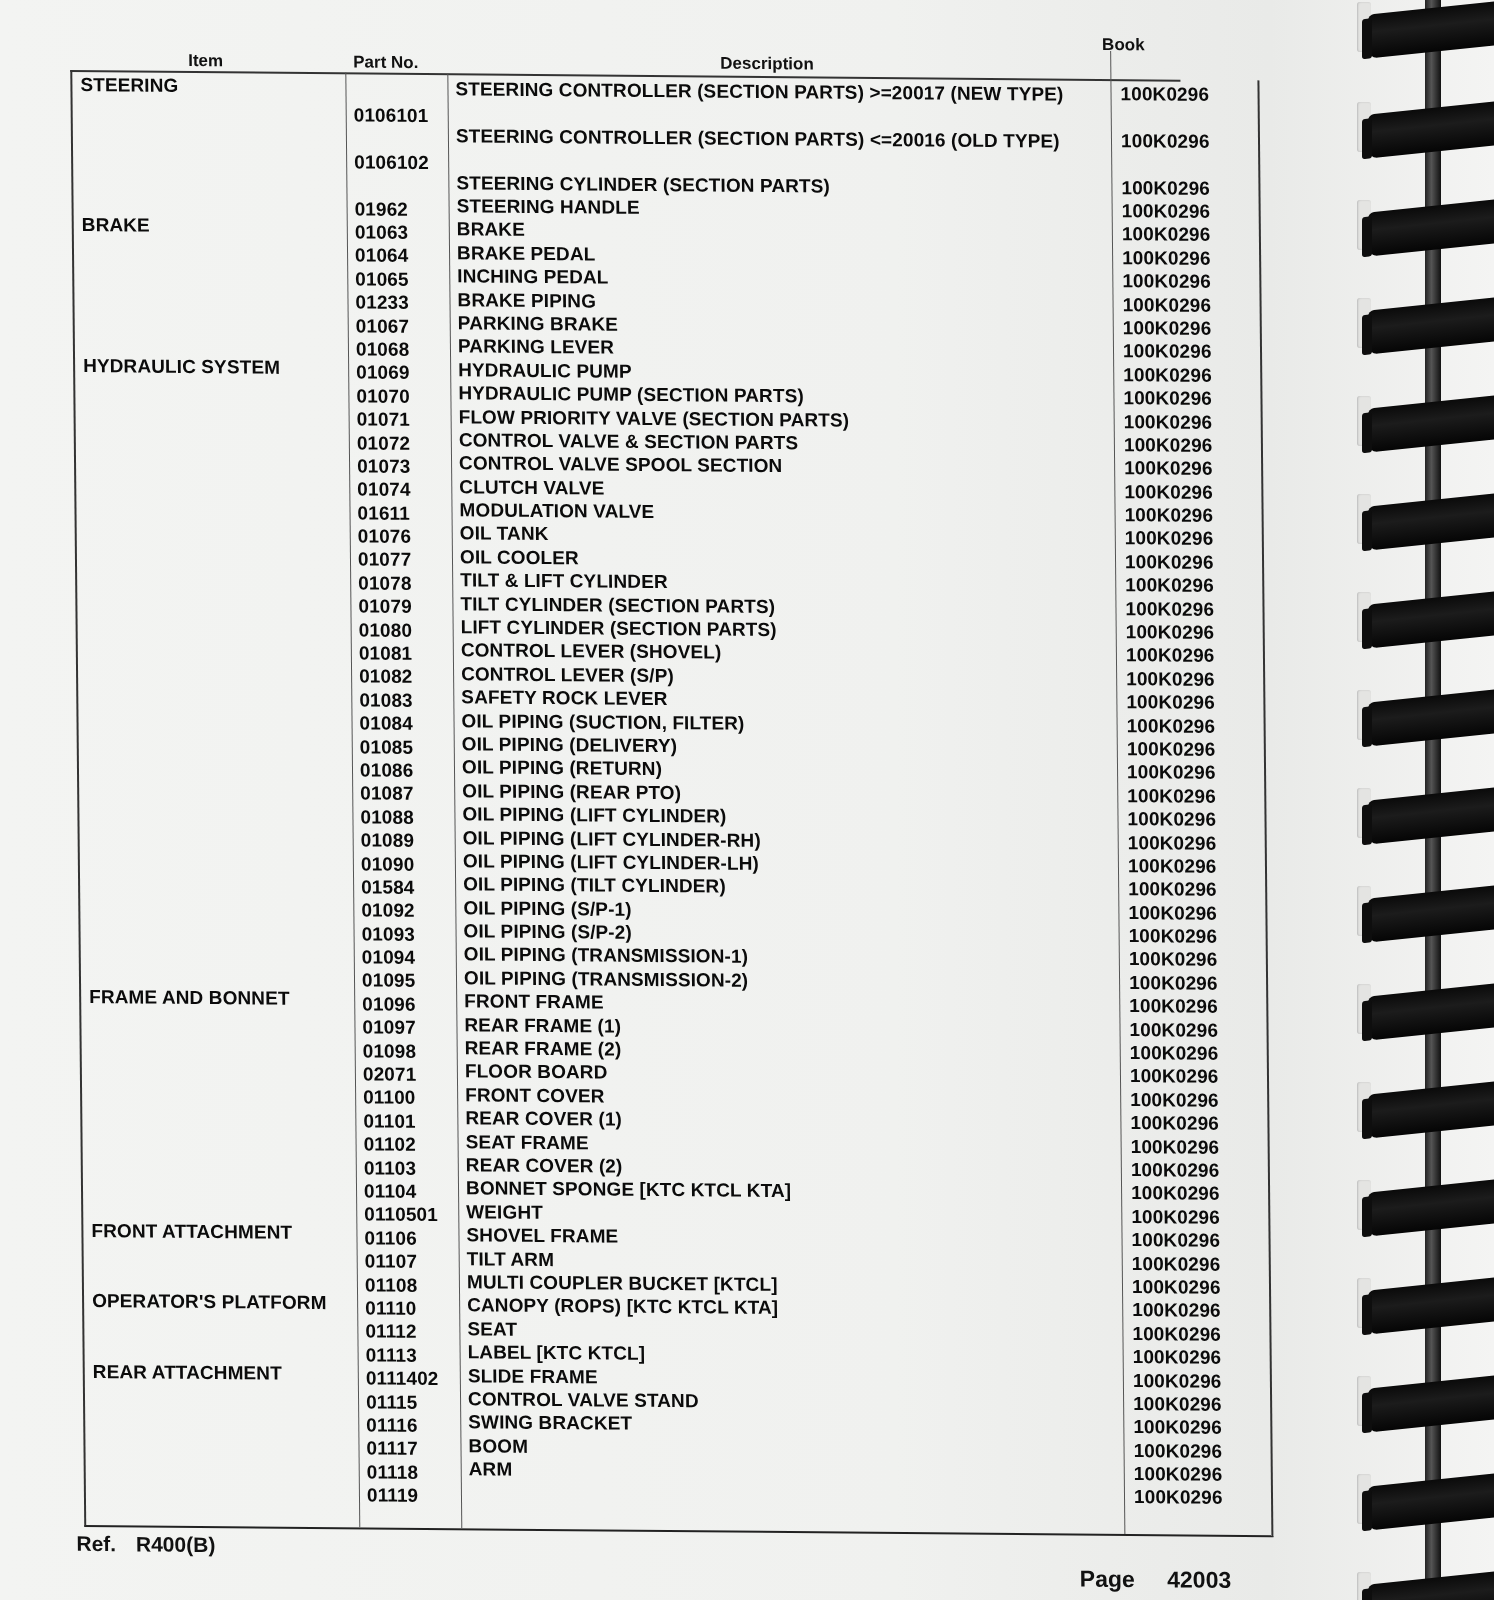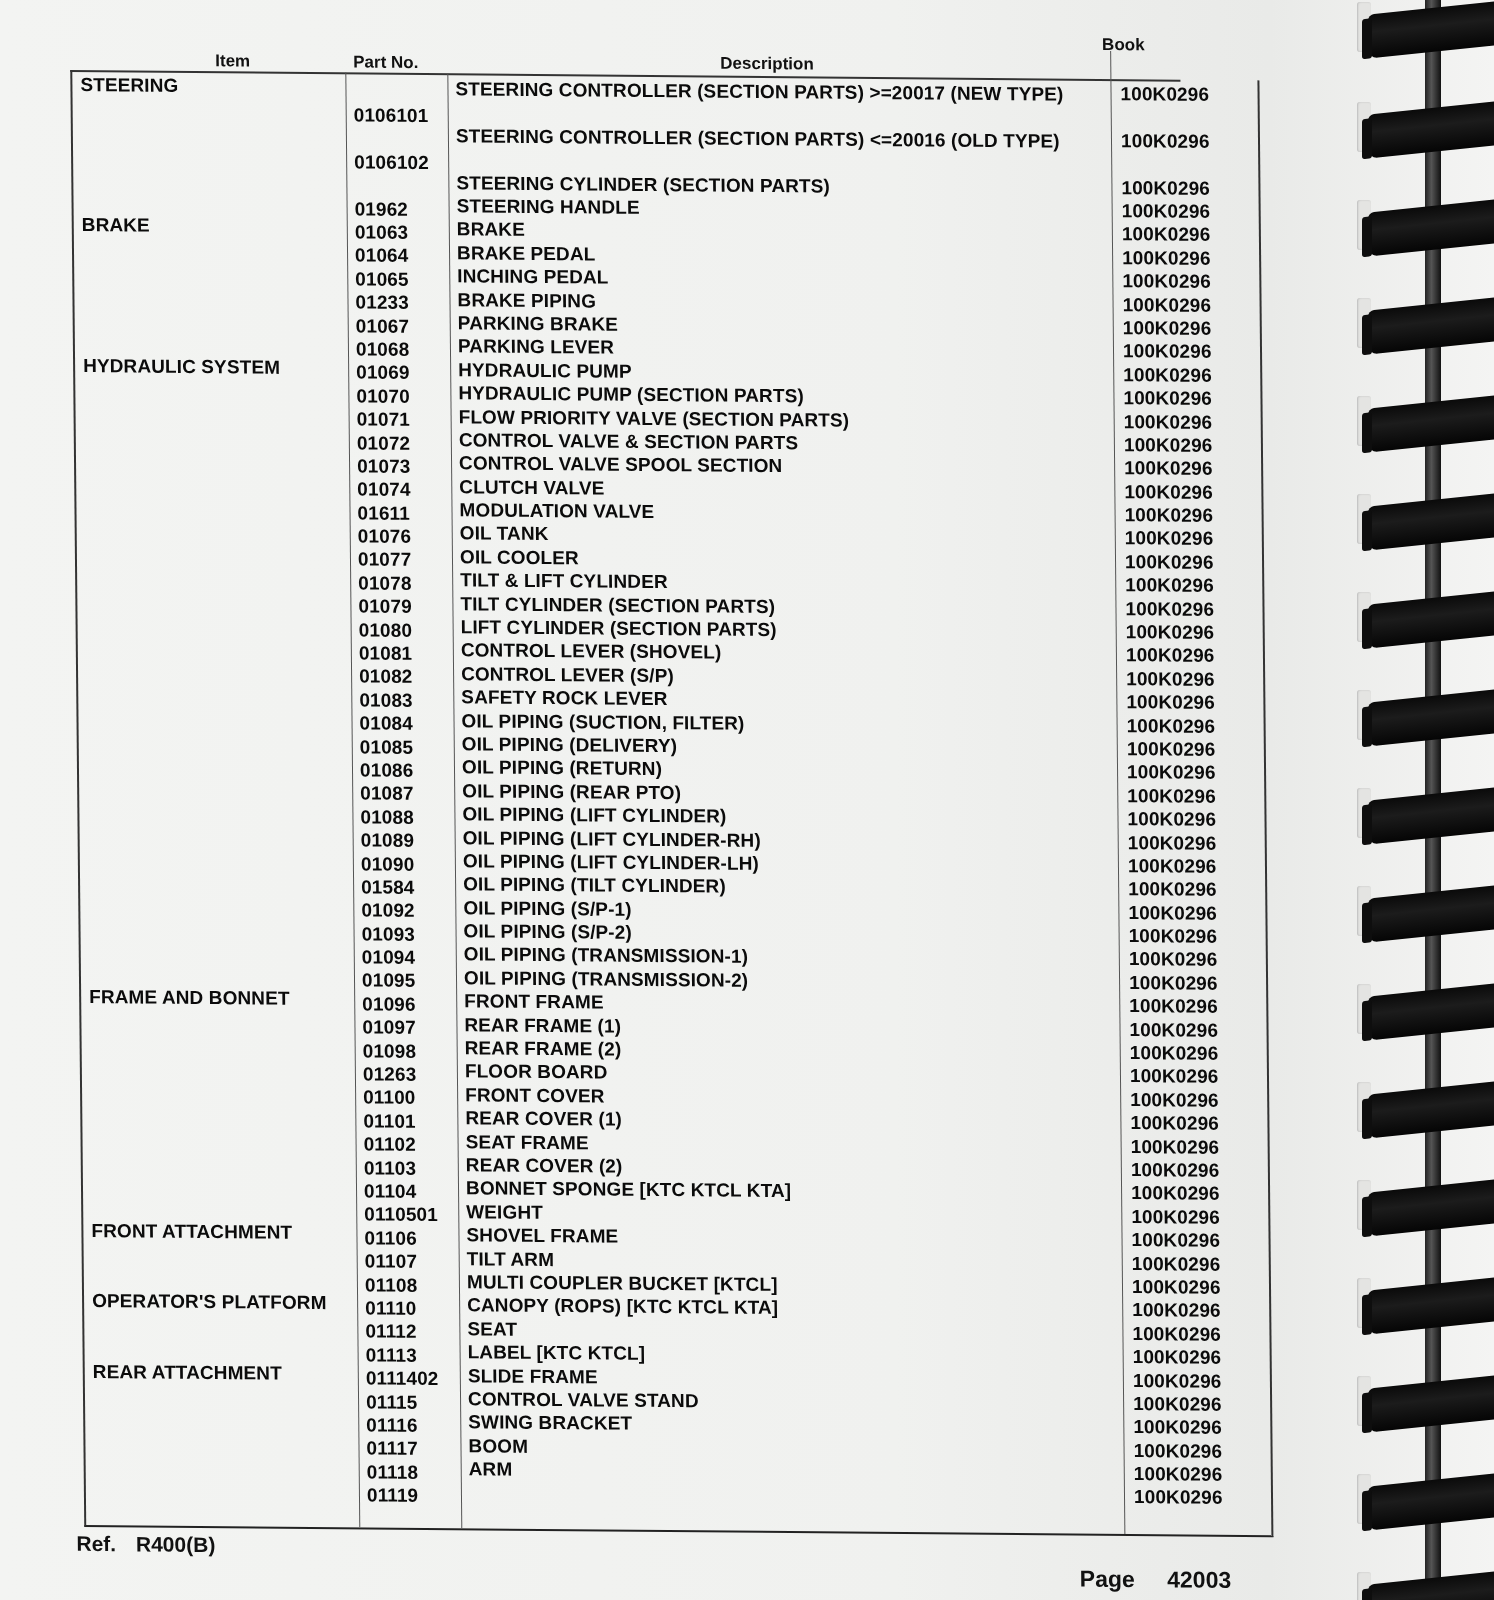--- a/index.html
+++ b/index.html
@@ -54,21 +54,21 @@
 <body>
 
 <div class="page">
   <div class="sheet">
     <div class="table-frame"></div>
     <div class="hdr-line"></div>
     <div class="vline" style="left:275px"></div>
     <div class="vline" style="left:377px"></div>
     <div class="vline" style="left:1040px; top:0; height:1483px;"></div>
 
-    <div class="hdr" style="left:118px; top:8px;margin-left:27px;">Item</div>
+    <div class="hdr" style="left:118px; top:8px;">Item</div>
     <div class="hdr" style="left:283px; top:8px;text-align:right;">Part No.</div>
     <div class="hdr" style="left:650px; top:6px;">Description</div>
     <div class="hdr" style="left:1032px; top:-16px;">Book</div>
 
     <div class="rows" id="rows">
         <div class="row tall">
           <div class="c-item">STEERING</div>
           <div class="c-part">0106101</div>
           <div class="c-desc">STEERING CONTROLLER (SECTION PARTS)   &gt;=20017   (NEW TYPE)</div>
           <div class="c-book">100K0296</div>
@@ -296,21 +296,21 @@
           <div class="c-book">100K0296</div>
         </div>
         <div class="row">
           <div class="c-item"></div>
           <div class="c-part">01098</div>
           <div class="c-desc">REAR FRAME (1)</div>
           <div class="c-book">100K0296</div>
         </div>
         <div class="row">
           <div class="c-item"></div>
-          <div class="c-part">01263</div>
+          <div class="c-part">02071</div>
           <div class="c-desc">REAR FRAME (2)</div>
           <div class="c-book">100K0296</div>
         </div>
         <div class="row">
           <div class="c-item"></div>
           <div class="c-part">01100</div>
           <div class="c-desc">FLOOR BOARD</div>
           <div class="c-book">100K0296</div>
         </div>
         <div class="row">

